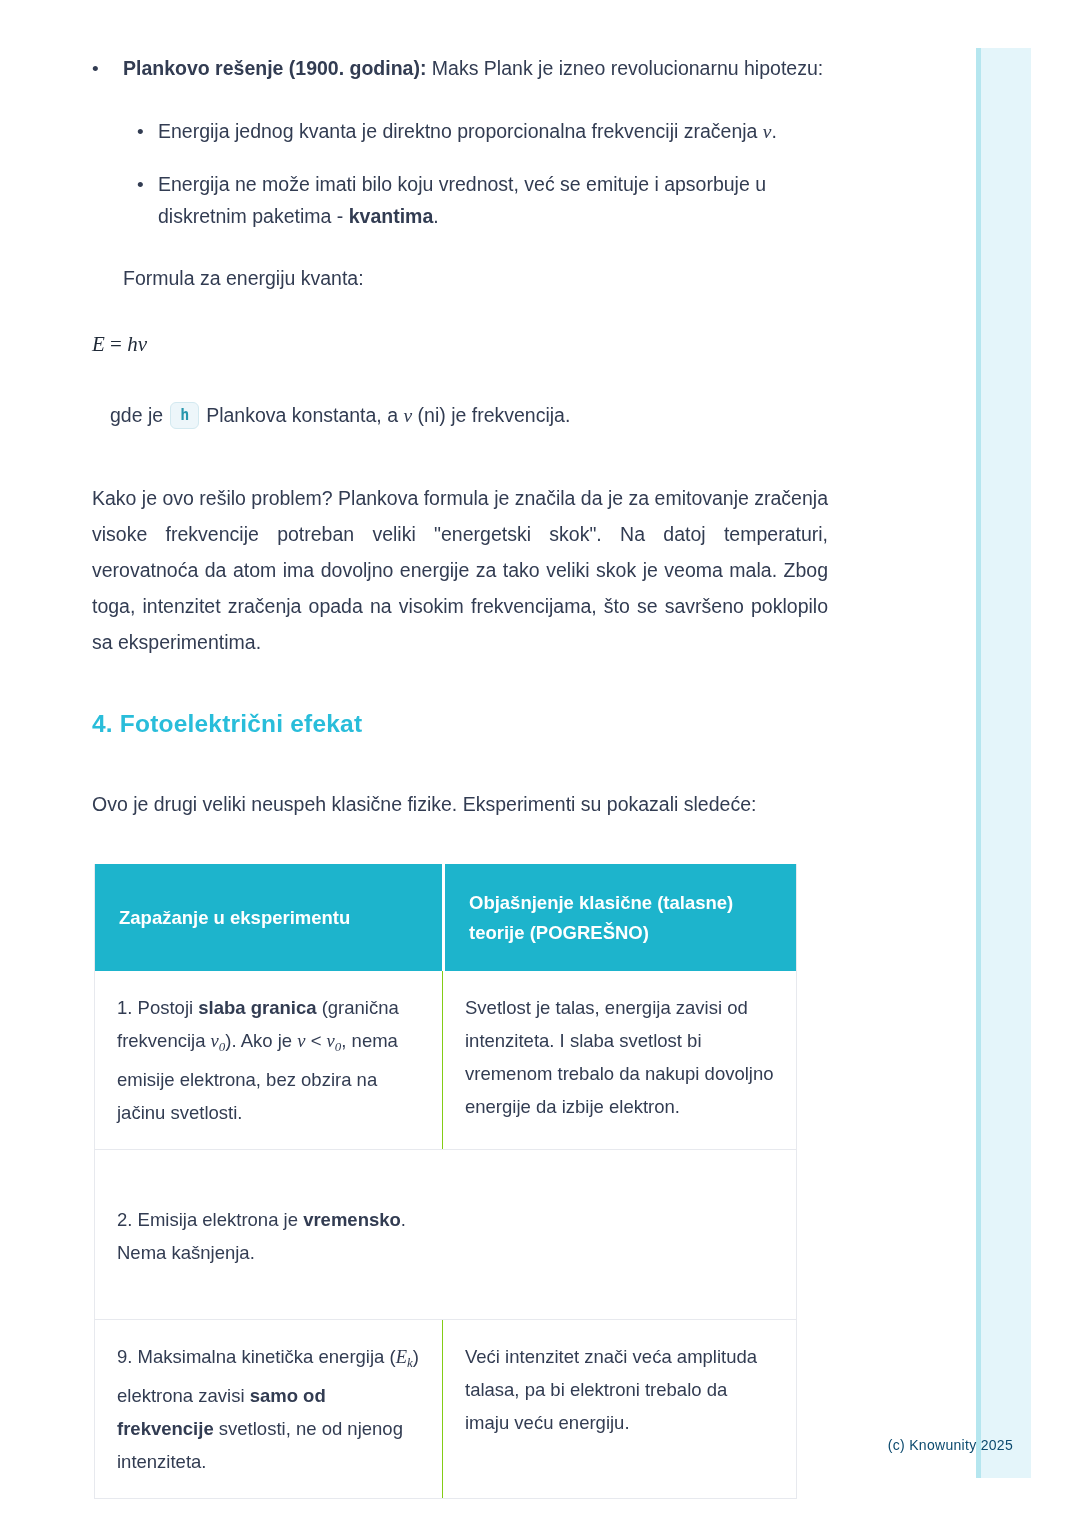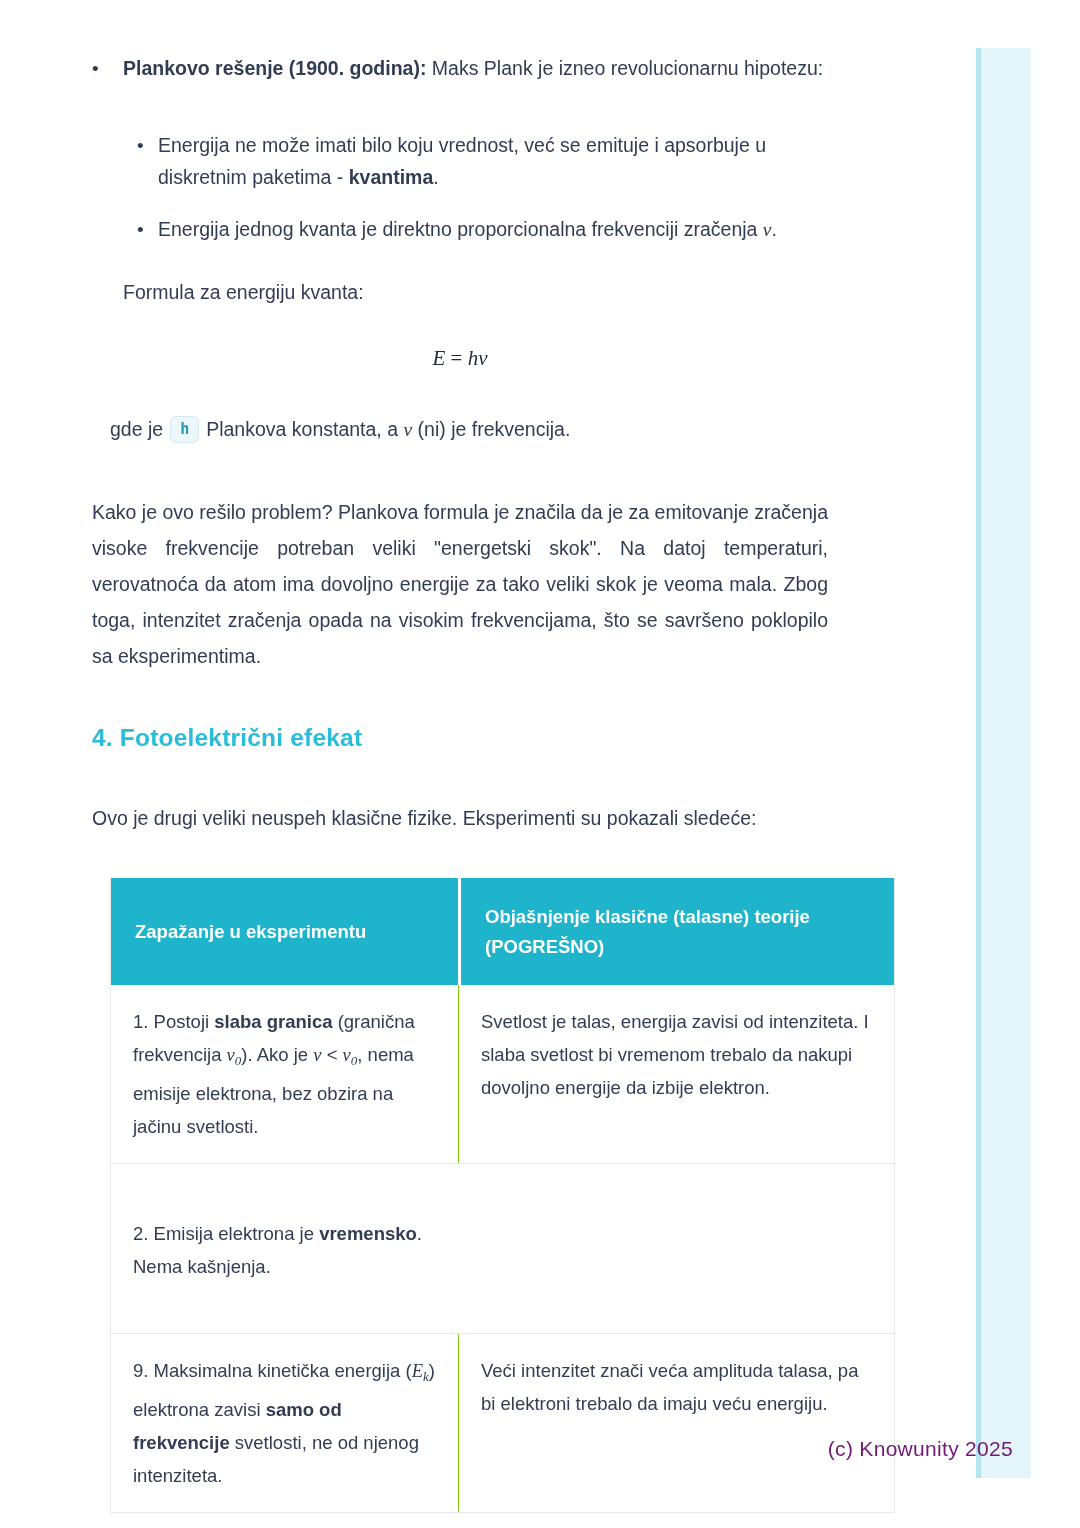--- a/index.html
+++ b/index.html
@@ -1,42 +1,42 @@
 <!DOCTYPE html>
 <html><head>
 <meta charset="utf-8">
 <style>
   *{box-sizing:border-box;margin:0;padding:0}
   html,body{width:1080px;height:1528px}
   body{position:relative;background:#ffffff;overflow:hidden;
        font-family:"Liberation Sans",sans-serif;color:#323c52}
   .stripe{position:absolute;top:48px;right:49px;width:55px;height:1430px;
           background:#e4f5fa;border-left:5px solid #b5e6ef;z-index:0}
-  .watermark{position:absolute;top:1437px;right:67px;font-size:21px;
-             color:#701a75;z-index:2;letter-spacing:.3px}
+  .watermark{position:absolute;top:1437px;right:67px;font-size:14px;
+             color:#0c4a6e;z-index:2;letter-spacing:.3px}
   .content{position:relative;z-index:1;padding:52px 252px 0 92px;font-size:19.5px}
   .li{display:flex;line-height:32px}
-  .lvl1{margin-bottom:44px}
+  .lvl1{margin-bottom:30px}
   .lvl1>.marker{width:31px;flex:none}
   .lvl2{margin-left:45px;margin-bottom:20px}
   .lvl2>.marker{width:21px;flex:none}
   .marker::before{content:"•";font-size:19px}
   .b{font-weight:700}
   .m{font-family:"Liberation Serif",serif;font-style:italic}
   .ms{font-family:"Liberation Serif",serif;font-style:italic;font-size:13px;vertical-align:-4px}
   .chip{display:inline-block;font-family:"DejaVu Sans Mono",monospace;font-weight:700;
         font-size:15px;line-height:21px;color:#2796ad;background:#edf6fa;
         border:1px solid #d3e9f0;border-radius:6px;padding:2px 9px;margin:0 7px;vertical-align:2px}
   .p-label{margin:30px 0 0 31px;line-height:32px}
-  .formula{margin-top:38px;text-align:center;font-family:"Liberation Serif",serif;
+  .formula{margin-top:38px;text-align:left;font-family:"Liberation Serif",serif;
            font-size:21px;color:#1f2937}
   .gde{margin:42px 0 0 18px;line-height:32px}
   .just{margin-top:48px;line-height:36px;text-align:justify}
   h2{margin-top:50px;font-size:24.5px;font-weight:700;color:#29bdda;letter-spacing:.2px}
-  .tbl{margin:42px 0 0 18px;width:785px;font-size:18.5px;line-height:33px;
+  .tbl{margin:42px 0 0 2px;width:703px;font-size:18.5px;line-height:33px;
        border-left:1px solid #e7e9ee;border-right:1px solid #e7e9ee}
   .trow{display:grid;grid-template-columns:347px 1fr}
   .thead .cell{background:#1db4cc;color:#ffffff;font-weight:700;display:flex;
                align-items:center;padding:20px 24px;min-height:107px;line-height:30px}
   .thead .cell+.cell{border-left:3px solid #ffffff}
   .tbody{border-bottom:1px solid #e7e9ee;min-height:170px}
   .tbody .cell{padding:20px 22px}
   .tbody .cell+.cell{border-left:1px solid #84cc16}
   .pad-mid{padding-top:53px !important}
 </style>
@@ -48,26 +48,26 @@
 
 <div class="content">
 
   <div class="li lvl1">
     <span class="marker"></span>
     <div><span class="b">Plankovo rešenje (1900. godina):</span><span> Maks Plank je izneo revolucionarnu hipotezu:</span></div>
   </div>
 
   <div class="li lvl2">
     <span class="marker"></span>
-    <div><span>Energija ne može imati bilo koju vrednost, već se emituje i apsorbuje u diskretnim paketima - </span><span class="b">kvantima</span><span>.</span></div>
+    <div><span>Energija jednog kvanta je direktno proporcionalna frekvenciji zračenja </span><span class="m">v</span><span>.</span></div>
   </div>
 
   <div class="li lvl2">
     <span class="marker"></span>
-    <div><span>Energija jednog kvanta je direktno proporcionalna frekvenciji zračenja </span><span class="m">v</span><span>.</span></div>
+    <div><span>Energija ne može imati bilo koju vrednost, već se emituje i apsorbuje u diskretnim paketima - </span><span class="b">kvantima</span><span>.</span></div>
   </div>
 
   <p class="p-label">Formula za energiju kvanta:</p>
 
   <div class="formula"><span class="m">E</span><span> = </span><span class="m">hv</span></div>
 
   <p class="gde"><span>gde je</span><span class="chip">h</span><span>Plankova konstanta, a </span><span class="m">v</span><span> (ni) je frekvencija.</span></p>
 
   <p class="just">Kako je ovo rešilo problem? Plankova formula je značila da je za emitovanje zračenja visoke frekvencije potreban veliki "energetski skok". Na datoj temperaturi, verovatnoća da atom ima dovoljno energije za tako veliki skok je veoma mala. Zbog toga, intenzitet zračenja opada na visokim frekvencijama, što se savršeno poklopilo sa eksperimentima.</p>
 

